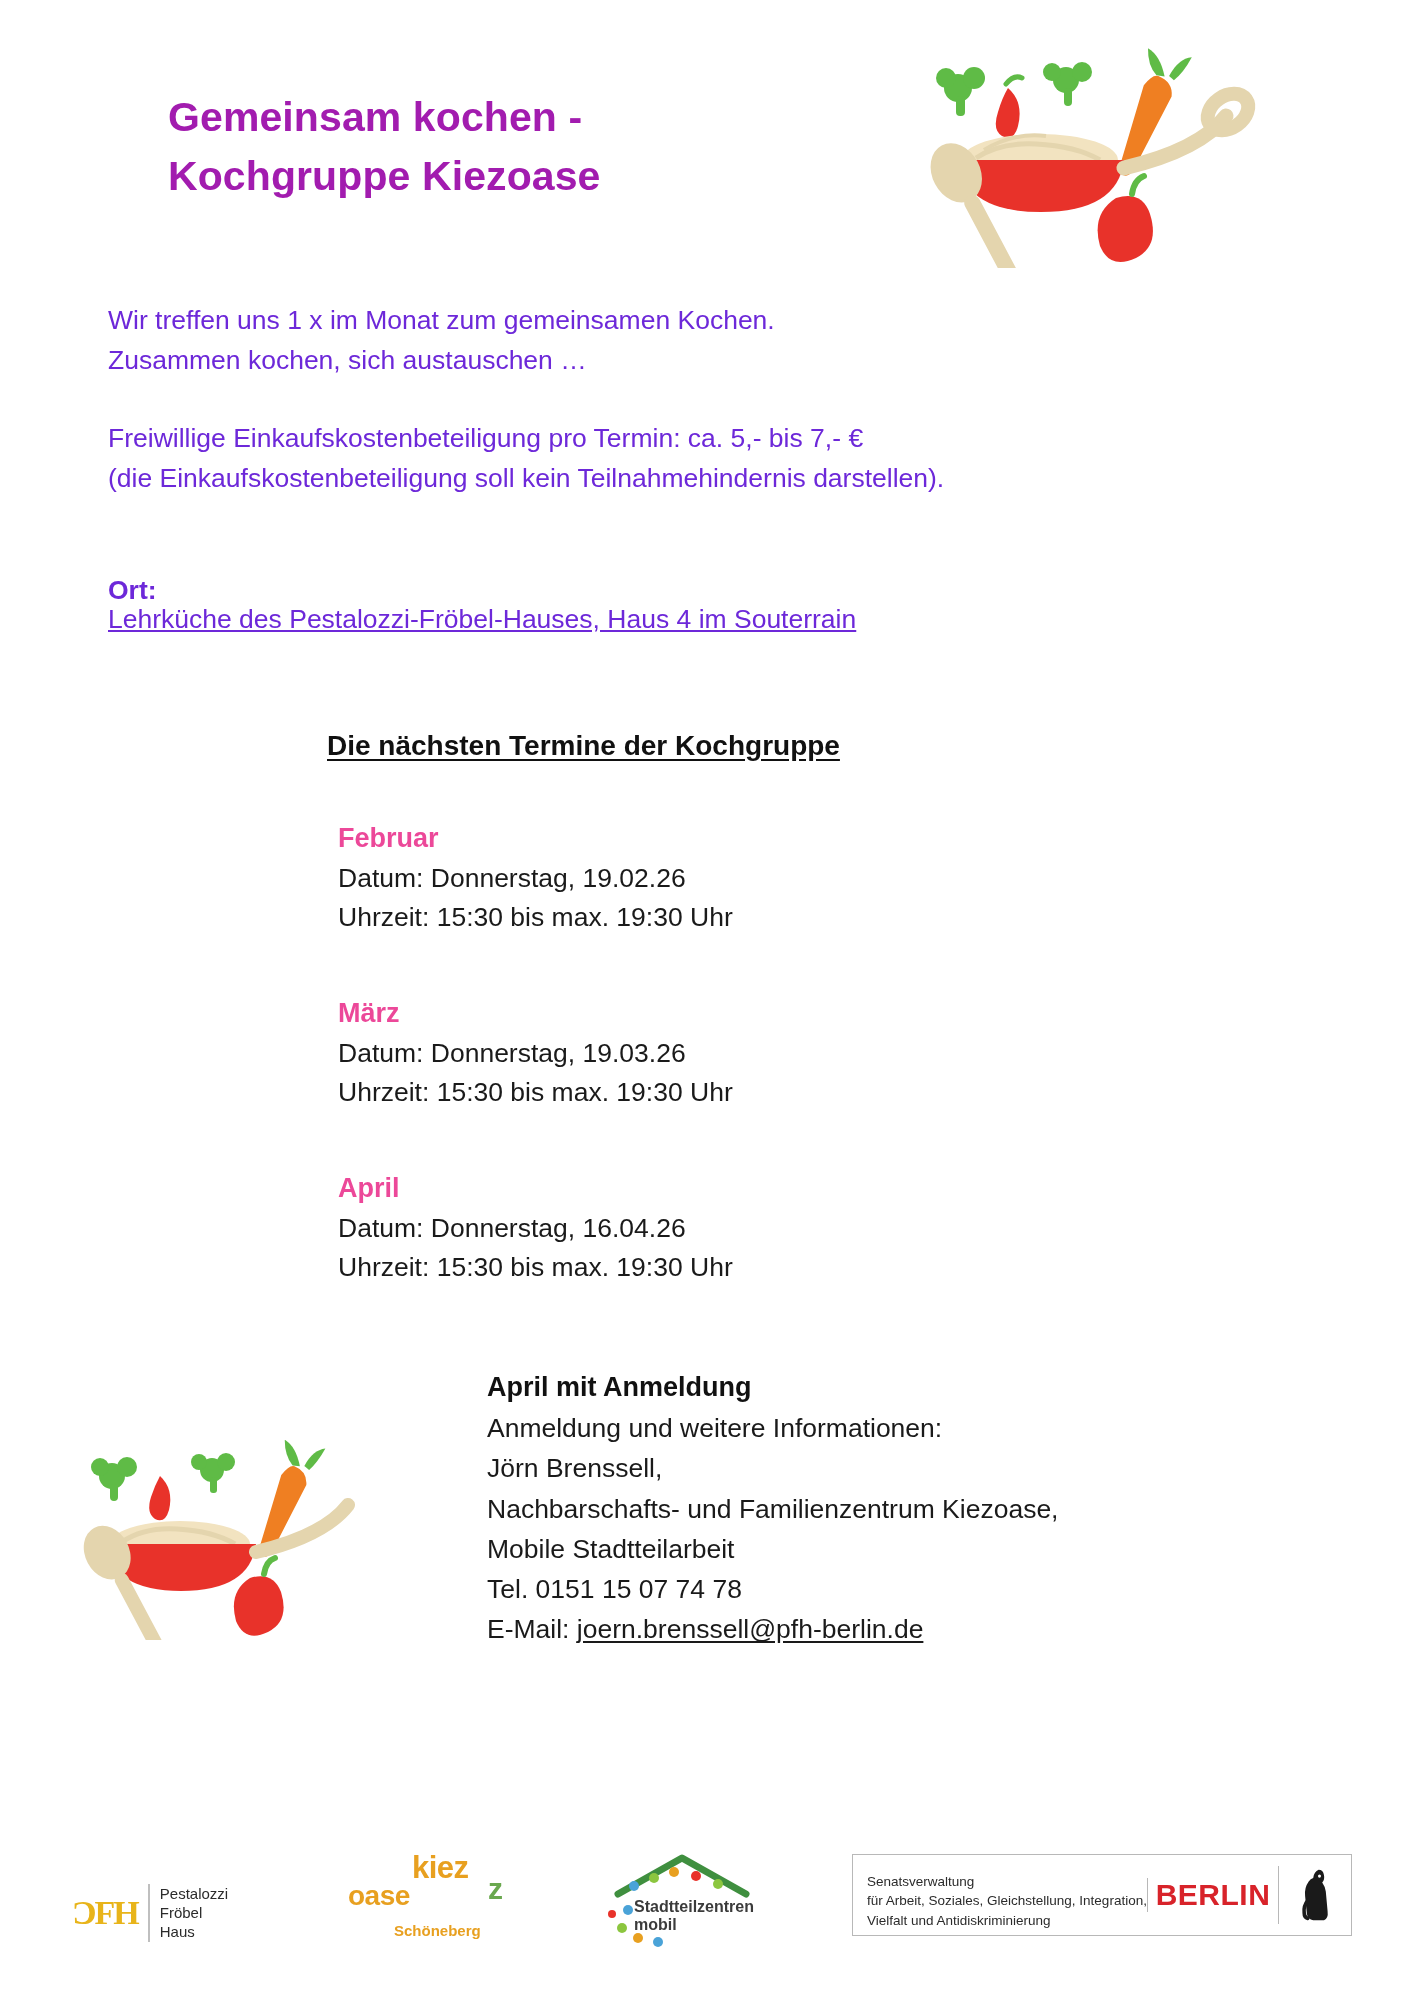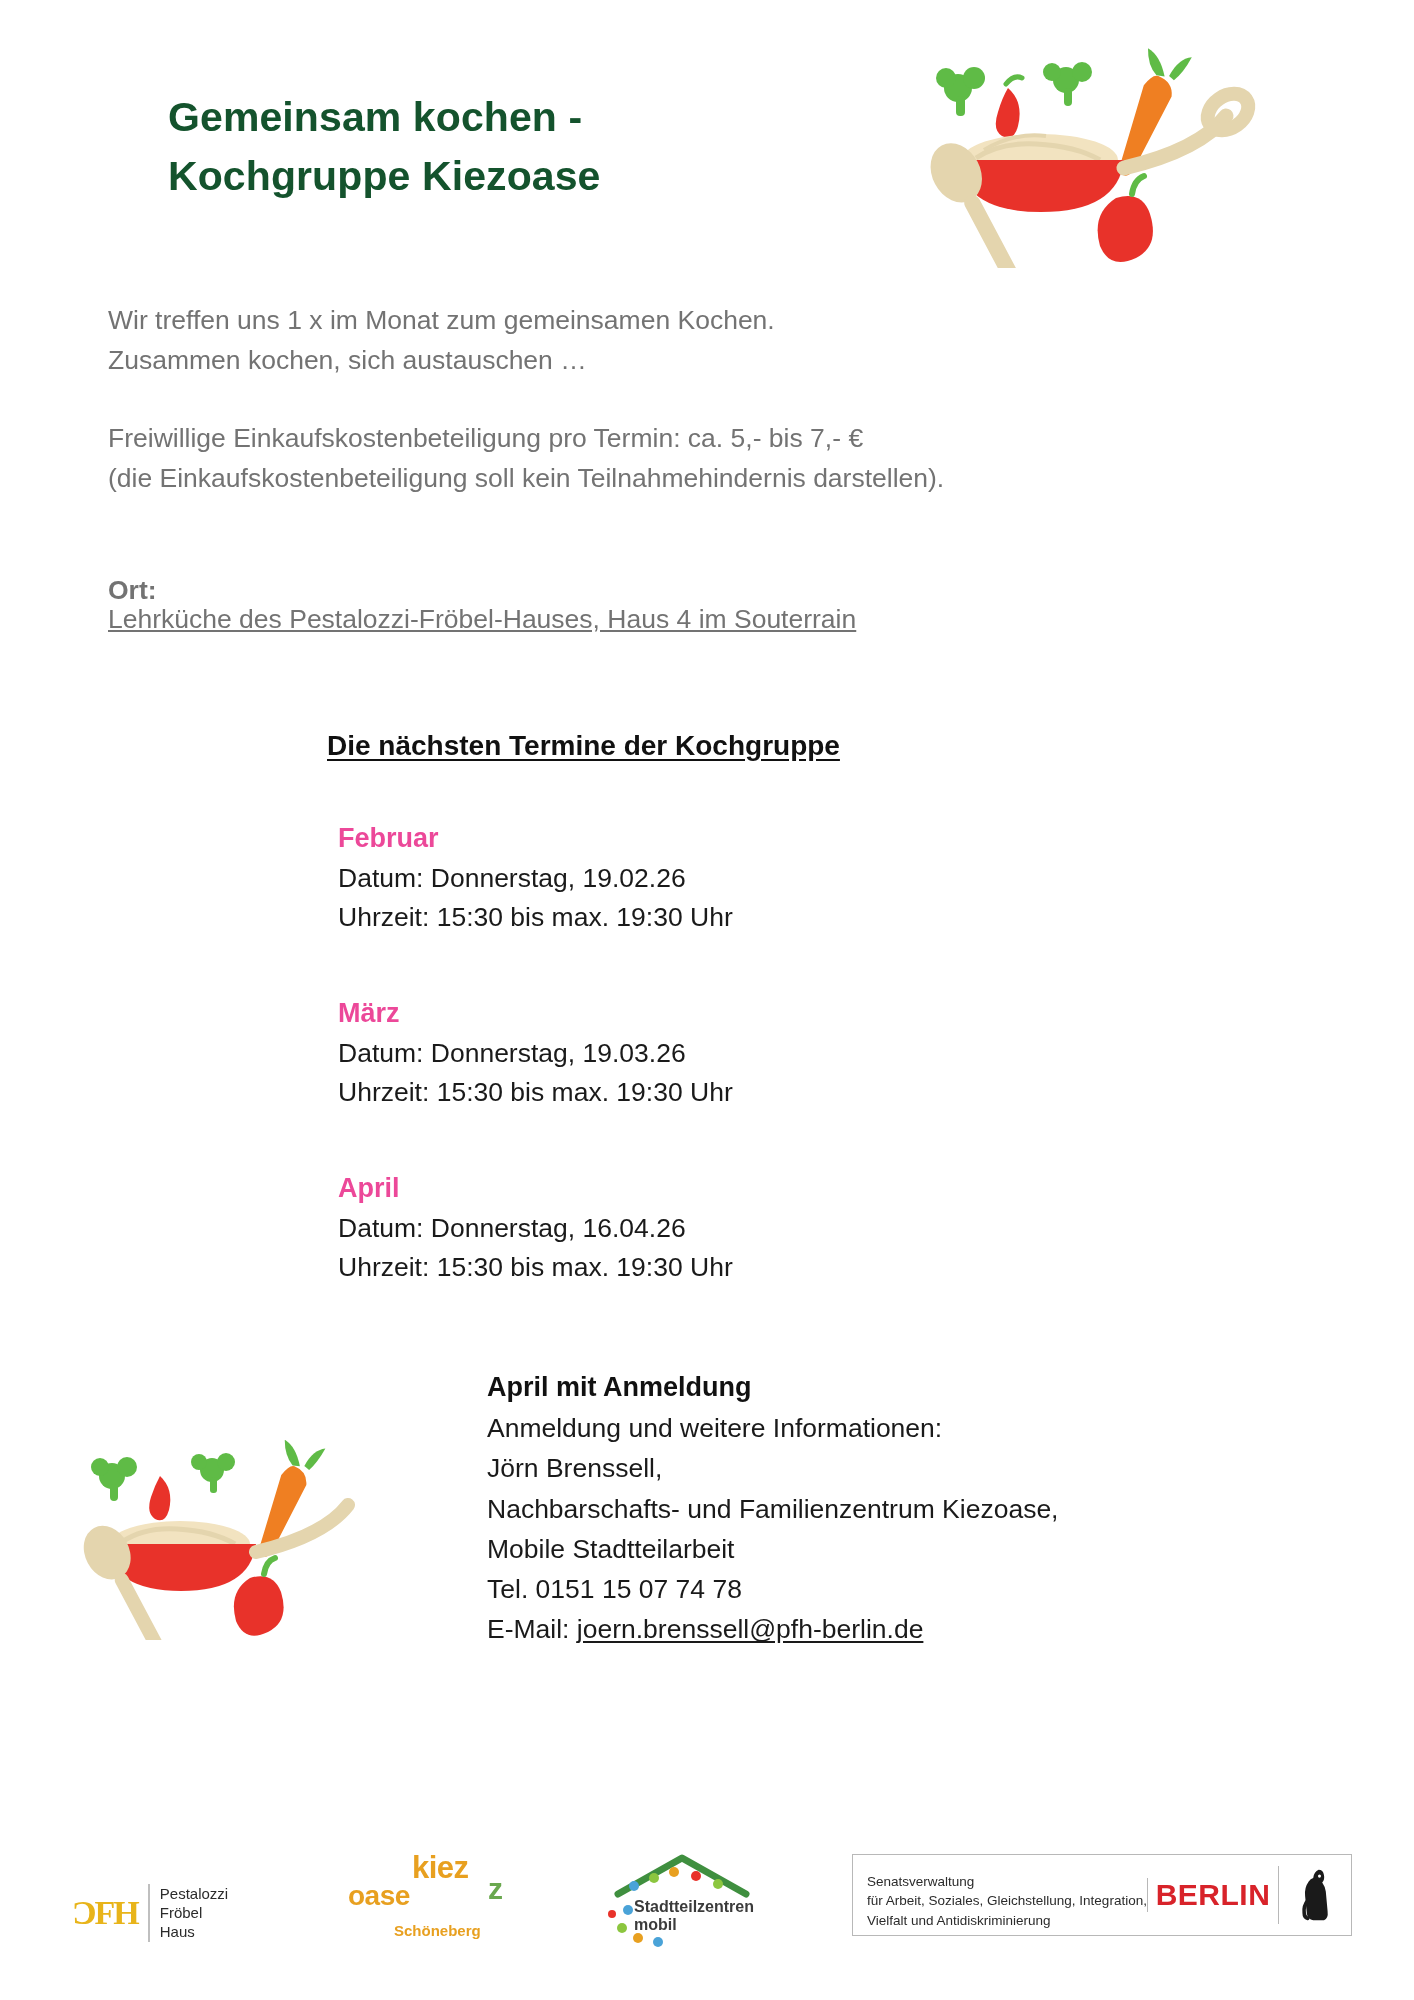--- a/index.html
+++ b/index.html
@@ -26,21 +26,21 @@
     position: absolute;
     left: 168px;
     top: 88px;
     width: 640px;
   }
   .title-line {
     font-size: 41px;
     font-weight: bold;
     line-height: 1.45;
     letter-spacing: 0.1px;
-    color: #14532d;
+    color: #a21caf;
   }
 
   
   .illus-top {
     position: absolute;
     left: 880px;
     top: 48px;
     width: 420px;
     height: 220px;
   }
@@ -50,21 +50,21 @@
     top: 1440px;
     width: 340px;
     height: 200px;
   }
 
   
   .para {
     position: absolute;
     font-size: 26.5px;
     line-height: 1.52;
-    color: #737373;
+    color: #6d28d9;
     font-weight: normal;
   }
   .p-intro  { left: 108px; top: 300px; width: 1100px; }
   .p-costs  { left: 108px; top: 418px; width: 1240px; }
   .p-ort-label { left: 108px; top: 570px; font-weight: bold; }
   .p-ort-value { left: 108px; top: 599px; width: 1200px; text-decoration: underline; }
 
   .dates-heading {
     position: absolute;
     left: 327px;

